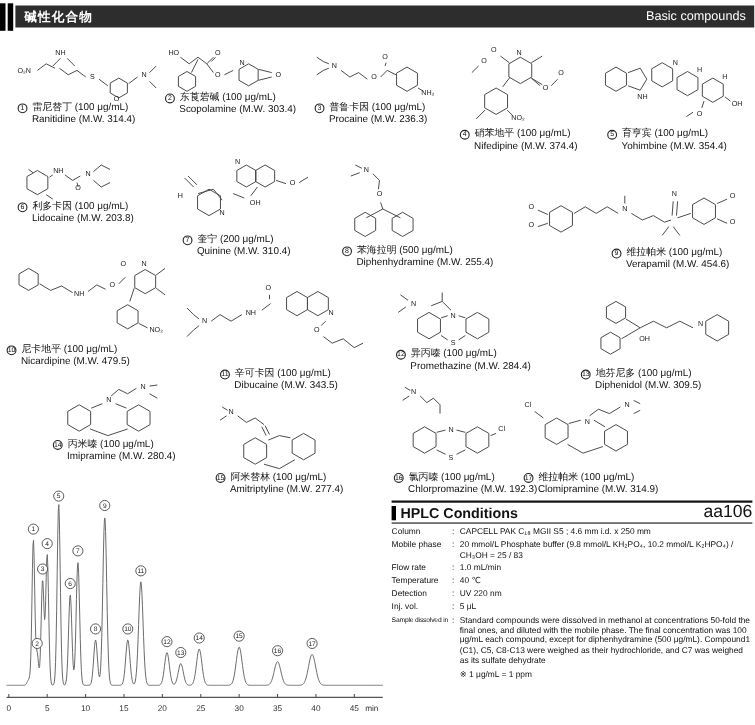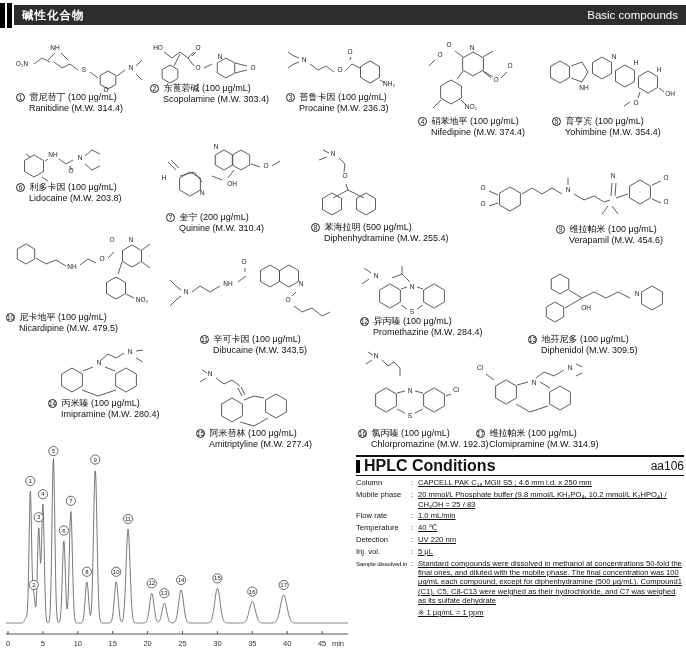--- a/index.html
+++ b/index.html
@@ -20,27 +20,27 @@
   #chrom{position:absolute;left:0;top:443px;}
   #chrom .trace{stroke:#6a6a6a;stroke-width:0.9;fill:none;}
   #chrom .axis{stroke:#555;stroke-width:1;fill:none;}
   #chrom text{font-family:"Liberation Sans","DejaVu Sans",sans-serif;fill:#333;}
   #chrom .tick-label{font-size:7.5px;text-anchor:middle;}
   #chrom .pk-circ{fill:#fff;stroke:#444;stroke-width:0.8;}
   #chrom .pk-num{font-size:6px;text-anchor:middle;fill:#222;}
   .hplc{position:absolute;left:356px;top:455px;width:328px;border-top:2px solid #111;box-sizing:border-box;}
   .hplc-head{display:flex;align-items:center;height:18px;border-bottom:1.5px solid #111;}
   .hbar{width:4px;height:13px;background:#000;margin-right:4px;flex:none;}
-  .htitle{font-weight:bold;font-size:16px;flex:1;}
-  .hcode{font-size:12px;}
+  .htitle{font-weight:bold;font-size:13px;flex:1;}
+  .hcode{font-size:16px;}
   .hrow{display:flex;font-size:7.6px;line-height:9.4px;margin-top:2.4px;}
   .hlbl{width:55px;flex:none;}
   .hlbl.small{font-size:6.1px;letter-spacing:-0.15px;}
   .hcolon{width:7px;flex:none;}
-  .hval{flex:1;text-decoration:underline;}
+  .hval{flex:1;}
 </style>
 </head>
 <body>
 
 <div class="page">
   <span class="edgebar" style="left:0"></span>
   <span class="edgebar" style="left:7px"></span>
 
   <header class="bar">
     <span class="t-zh">碱性化合物</span>

